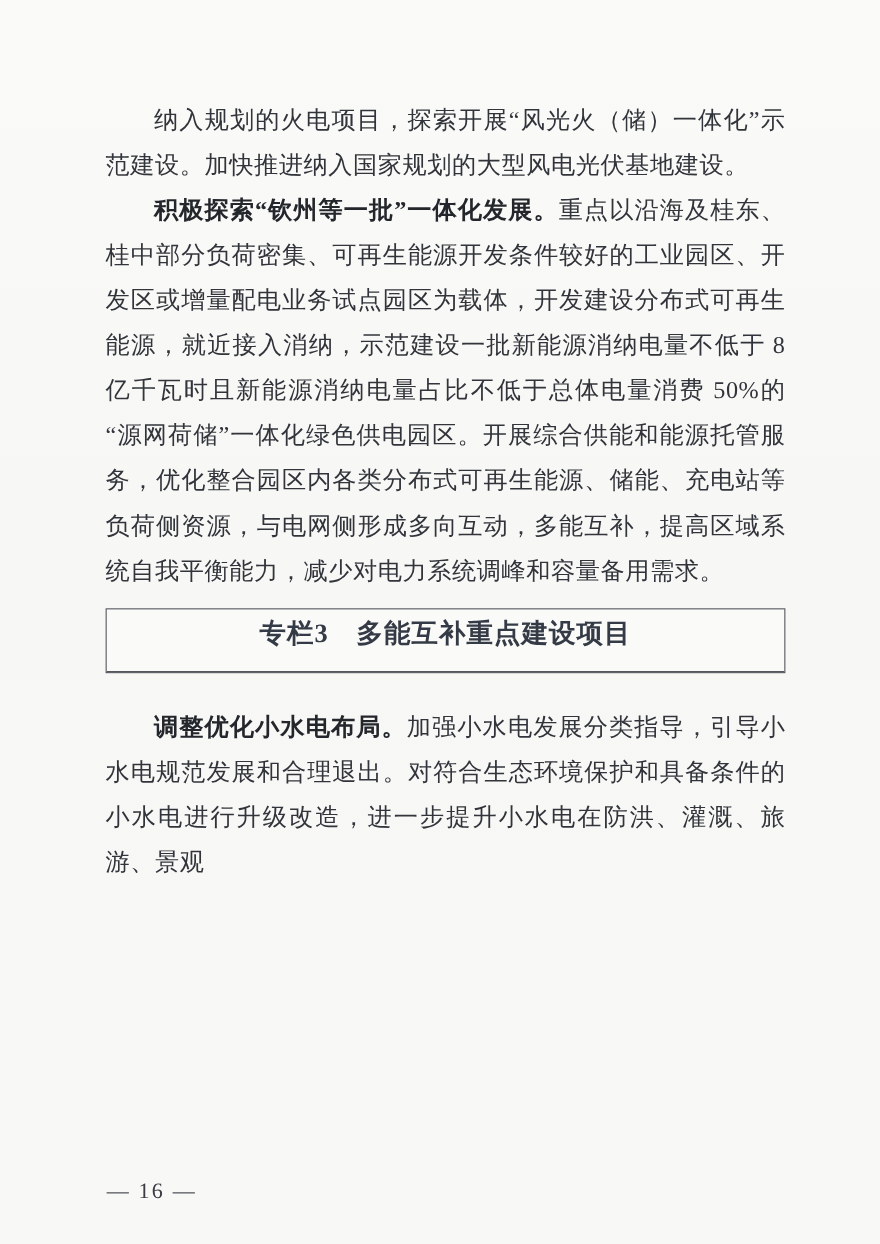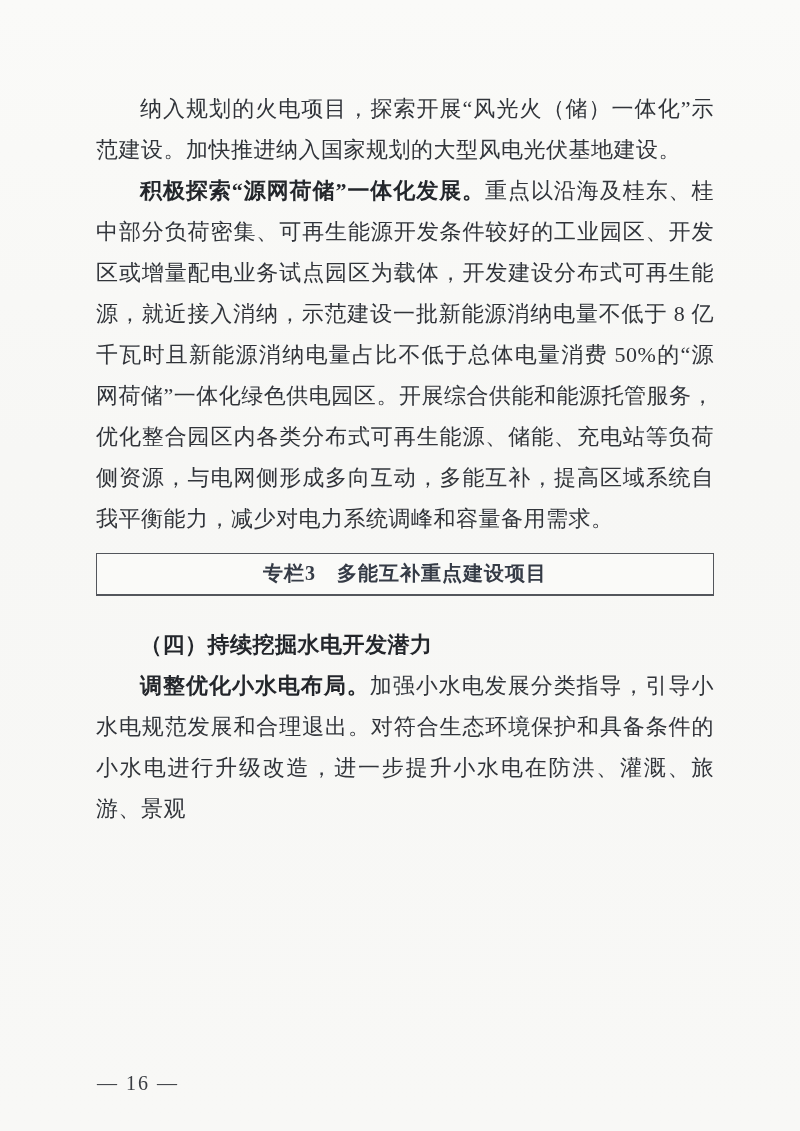--- a/index.html
+++ b/index.html
@@ -40,22 +40,22 @@
   }
   .column-box {
     margin-top: 14px;
     margin-bottom: 28px;
     border: 1.5px solid #53565c;
     background: rgba(255,255,255,0.35);
   }
   .column-box-header {
     border-bottom: 1.5px solid #53565c;
     text-align: center;
-    padding: 6px 4px 7px 4px;
-    font-size: 20px;
+    padding: 6px 4px 18px 4px;
+    font-size: 24px;
     font-weight: bold;
     color: #353b46;
     letter-spacing: 1px;
   }
   .column-box-body {
     padding: 5px 9px 7px 9px;
     font-size: 17.5px;
     line-height: 24px;
     text-align: justify;
     color: #4a5668;
@@ -80,27 +80,26 @@
   }
 </style>
 </head>
 <body>
 
 <div class="page">
   <div class="content">
 
     <p class="body-para"><span>纳入规划的火电项目，探索开展“风光火（储）一体化”示范建设。加快推进纳入国家规划的大型风电光伏基地建设。</span></p>
 
-    <p class="body-para"><span class="lead-bold">积极探索“源网荷储”一体化发展。</span><span>重点以沿海及桂东、桂中部分负荷密集、可再生能源开发条件较好的工业园区、开发区或增量配电业务试点园区为载体，开发建设分布式可再生能源，就近接入消纳，示范建设一批新能源消纳电量不低于 8 亿千瓦时且新能源消纳电量占比不低于总体电量消费 50%的“源网荷储”一体化绿色供电园区。开展综合供能和能源托管服务，优化整合园区内各类分布式可再生能源、储能、充电站等负荷侧资源，与电网侧形成多向互动，多能互补，提高区域系统自我平衡能力，减少对电力系统调峰和容量备用需求。</span></p>
+    <p class="body-para"><span class="lead-bold">积极探索“钦州等一批”一体化发展。</span><span>重点以沿海及桂东、桂中部分负荷密集、可再生能源开发条件较好的工业园区、开发区或增量配电业务试点园区为载体，开发建设分布式可再生能源，就近接入消纳，示范建设一批新能源消纳电量不低于 8 亿千瓦时且新能源消纳电量占比不低于总体电量消费 50%的“源网荷储”一体化绿色供电园区。开展综合供能和能源托管服务，优化整合园区内各类分布式可再生能源、储能、充电站等负荷侧资源，与电网侧形成多向互动，多能互补，提高区域系统自我平衡能力，减少对电力系统调峰和容量备用需求。</span></p>
 
     <div class="column-box">
       <div class="column-box-header">专栏3　多能互补重点建设项目</div>
     </div>
 
-    <h3 class="section-heading">（四）持续挖掘水电开发潜力</h3>
 
 
     <p class="body-para"><span class="lead-bold">调整优化小水电布局。</span><span>加强小水电发展分类指导，引导小水电规范发展和合理退出。对符合生态环境保护和具备条件的小水电进行升级改造，进一步提升小水电在防洪、灌溉、旅游、景观</span></p>
 
   </div>
 
   <div class="page-footer">— 16 —</div>
 </div>
 
 </body></html>

